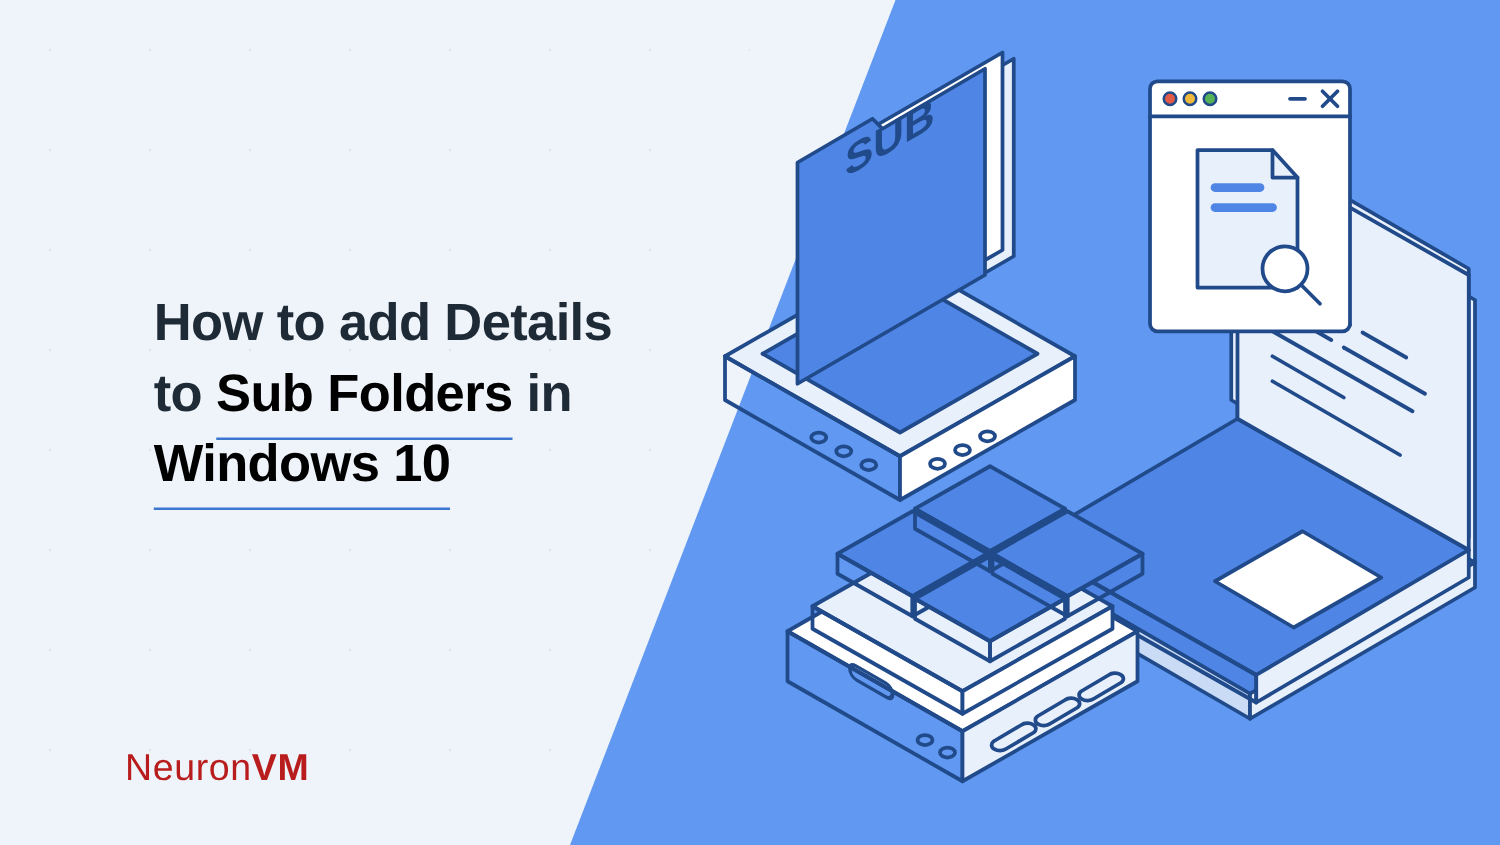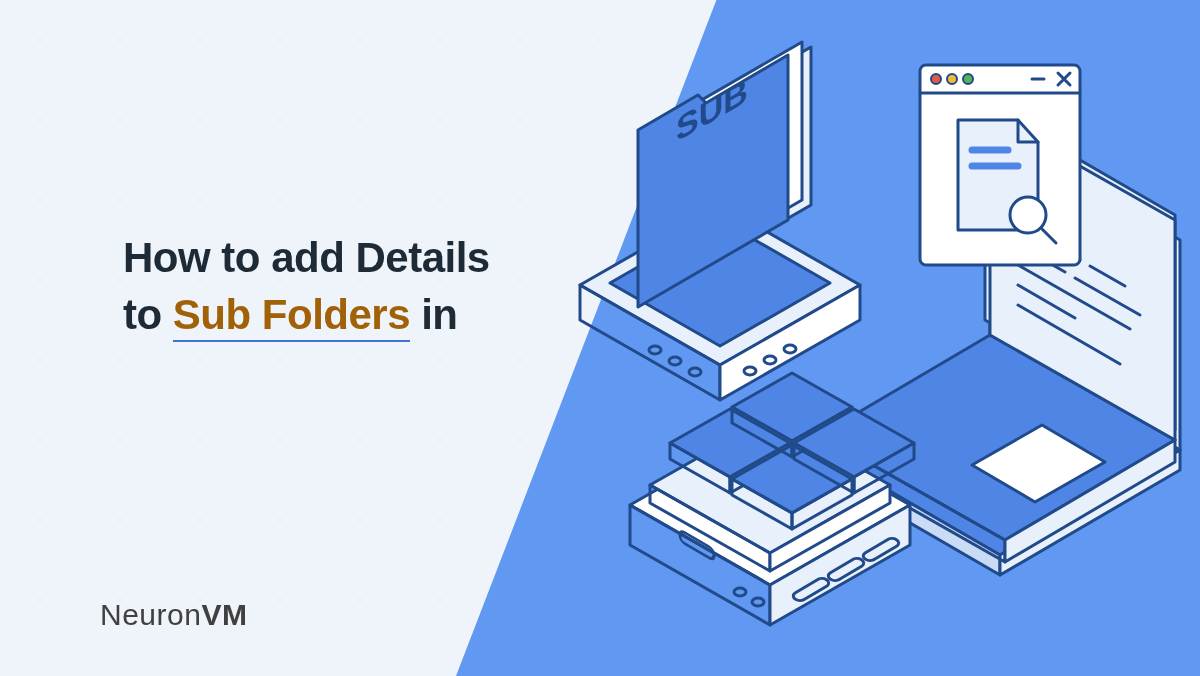--- a/index.html
+++ b/index.html
@@ -33,31 +33,31 @@
     left: 123px;
     top: 230px;
     max-width: 460px;
     font-weight: 800;
     font-size: 42px;
     line-height: 1.35;
     color: #1f2a37;
     letter-spacing: -0.5px;
   }
   .headline .hl {
-    color: #a16207;
+    color: #000000;
     border-bottom: 2px solid #3c76d1;
-    padding-bottom: 2px;
+    padding-bottom: 12px;
   }
   .brand {
     position: absolute;
     left: 100px;
     bottom: 44px;
     font-size: 30px;
     font-weight: 500;
-    color: #404040;
+    color: #b91c1c;
     letter-spacing: .5px;
   }
   .brand .bold { font-weight: 800; }
 
   
   .stage {
     position: absolute;
     left: 520px;
     top: 35px;
     width: 660px;
@@ -72,20 +72,21 @@
 <body>
 
 <div class="bg-right"></div>
 <div class="pattern"></div>
 
 <div class="headline">
   <span>How to add Details</span><br>
   <span>to</span>
   <span class="hl">Sub Folders</span>
   <span>in</span><br>
+  <span class="hl">Windows 10</span>
 </div>
 
 <div class="brand">
   <span>Neuron</span><span class="bold">VM</span>
 </div>
 
 <div class="stage">
 <svg viewBox="0 0 660 600" xmlns="http://www.w3.org/2000/svg">
   <defs>
     <style>

